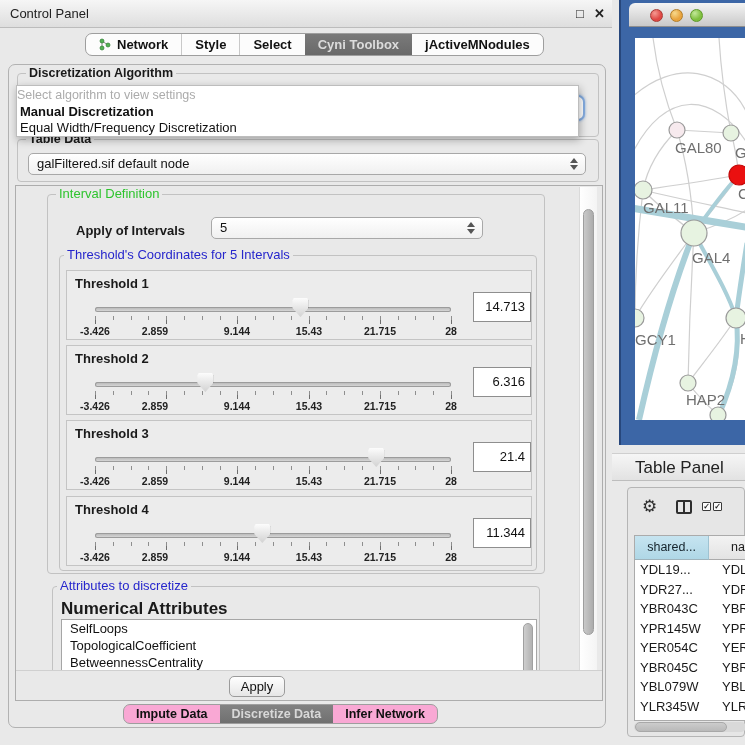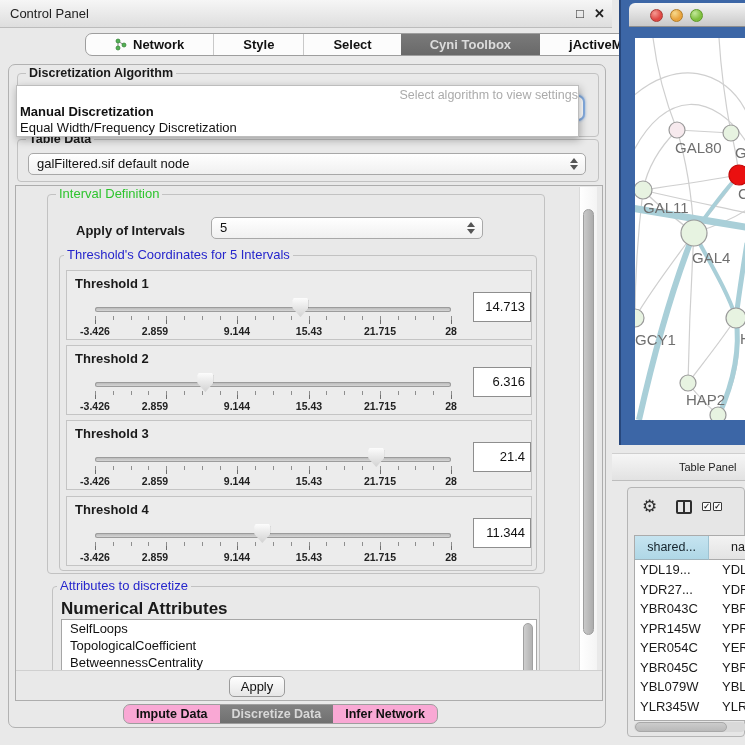--- a/index.html
+++ b/index.html
@@ -13,21 +13,21 @@
   #cp-titlebar{left:0;top:0;width:100%;height:28px;
     background:linear-gradient(#F6F6F6,#DEDEDE);border-bottom:1px solid #BCBCBC;}
   #cp-title{left:10px;top:0;line-height:28px;font-size:13px;color:#222;}
   .win-btn{top:0;line-height:28px;font-size:13px;font-weight:bold;color:#222;cursor:default;}
   #btn-float{left:576px;}
   #btn-close{left:594px;}
 
   
   #top-tabs{left:85px;top:33px;height:23px;display:flex;background:#FCFCFC;
     border:1px solid #9E9E9E;border-radius:7px;overflow:hidden;}
-  .seg{display:flex;align-items:center;padding:0 29px;font-size:13px;font-weight:600;
+  .seg{display:flex;align-items:center;padding:0 13px;font-size:13px;font-weight:600;
     white-space:nowrap;color:#111;}
   .seg.divider{border-right:1px solid #C9C9C9;}
   .seg.dark{background:linear-gradient(#7A7A7A,#696969);color:#DCDCDC;font-weight:600;}
   .seg.bold{font-weight:700;}
   #net-tab-icon{width:13px;height:13px;margin-right:5px;}
 
   
   #outer-panel{left:8px;top:64px;width:598px;height:664px;background:#E9E9E9;
     border:1px solid #B2B2B2;border-radius:7px;}
 
@@ -38,21 +38,21 @@
   .group-label.blue{color:#2626CC;font-weight:400;font-size:13px;left:4px;}
 
   #group-disc{left:8px;top:8px;width:582px;height:64px;}
   
   #algo-combo{left:16px;top:30px;width:560px;height:26px;background:#fff;
     border:2px solid #84ACE0;border-radius:7px;box-shadow:0 0 3px #84ACE0;}
 
   
   #algo-popup{left:7px;top:20px;width:563px;height:52px;background:#FFFFFF;
     border:1px solid #BDBDBD;box-shadow:1px 3px 8px rgba(0,0,0,.30);z-index:50;}
-  #algo-popup .ph{height:18px;line-height:18px;text-align:right;color:#ABABAB;font-size:12.5px;}
+  #algo-popup .ph{height:18px;line-height:18px;text-align:left;color:#ABABAB;font-size:12.5px;}
   #algo-popup .opt{height:16px;line-height:16px;padding-left:3px;font-size:13px;color:#111;}
   #algo-popup .opt.b{font-weight:700;}
 
   #group-table{left:8px;top:74px;width:582px;height:43px;}
   .combo{position:absolute;background:linear-gradient(#FFFFFF,#F0F0F0);
     border:1px solid #A8A8A8;border-radius:5px;font-size:13px;color:#111;}
   .combo .txt{position:absolute;left:8px;top:0;line-height:20px;white-space:nowrap;}
   .updown{position:absolute;right:6px;top:4px;width:9px;}
   .updown i{display:block;width:0;height:0;border-left:4px solid transparent;
     border-right:4px solid transparent;}
@@ -128,21 +128,21 @@
     border:1px solid #B27E27;}
   #light-green{left:61px;background:radial-gradient(circle at 35% 30%,#C3E89A,#7FBF3F 60%);
     border:1px solid #5E9A28;}
   #net-canvas{left:14px;top:38px;width:112px;height:382px;background:#fff;overflow:hidden;}
   .node-label{position:absolute;font-size:15px;color:#6F6F6F;white-space:nowrap;}
 
   
   #tp-titlebar{left:612px;top:453px;width:133px;height:28px;
     background:linear-gradient(#F6F6F6,#E2E2E2);
     border-top:1px solid #CFCFCF;border-bottom:1px solid #BDBDBD;}
-  #tp-title{left:23px;top:0;line-height:27px;font-size:11px;color:#222;margin-left:44px;}
+  #tp-title{left:23px;top:0;line-height:27px;font-size:17px;color:#222;}
   #table-window{left:627px;top:487px;width:118px;height:250px;background:#E6E6E6;
     border:1px solid #B5B5B5;border-radius:4px;}
   #gear-icon{left:14px;top:7px;font-size:17px;color:#2E2E2E;
     font-family:"DejaVu Sans",sans-serif;line-height:22px;}
   #col-icon{left:48px;top:12px;width:16px;height:14px;border:2px solid #2E2E2E;border-radius:2px;}
   #col-icon i{position:absolute;left:5px;top:0;width:2px;height:10px;background:#2E2E2E;}
   .chk{position:absolute;top:14px;width:9px;height:9px;border:1.5px solid #3A3A3A;
     border-radius:1px;background:#FBFBFB;font-size:8px;line-height:7px;text-align:center;
     color:#222;font-weight:700;}
   #chk1{left:74px;} #chk2{left:85px;}

